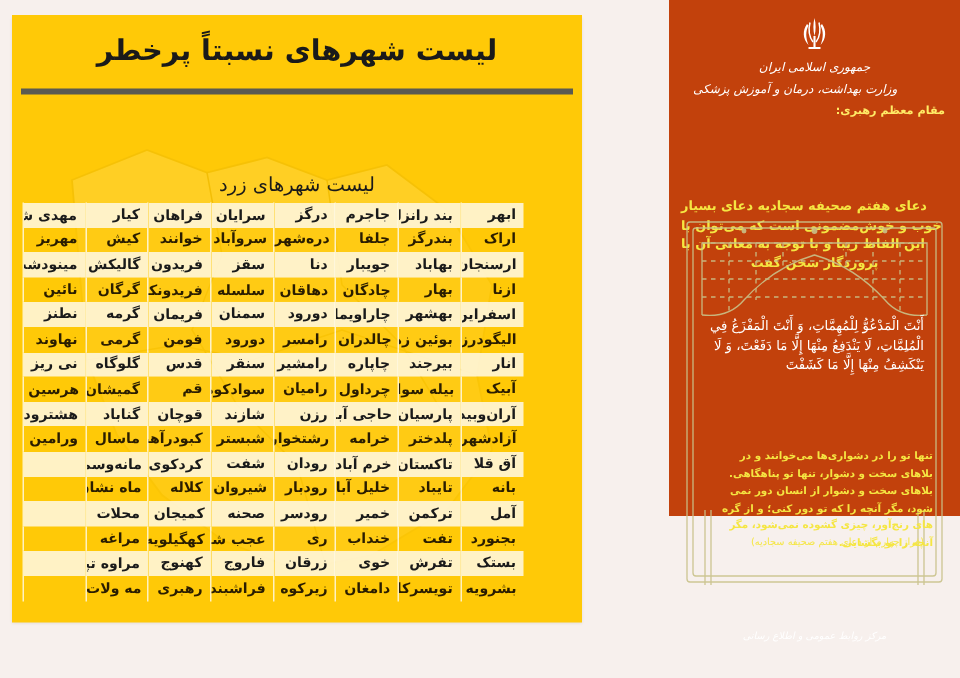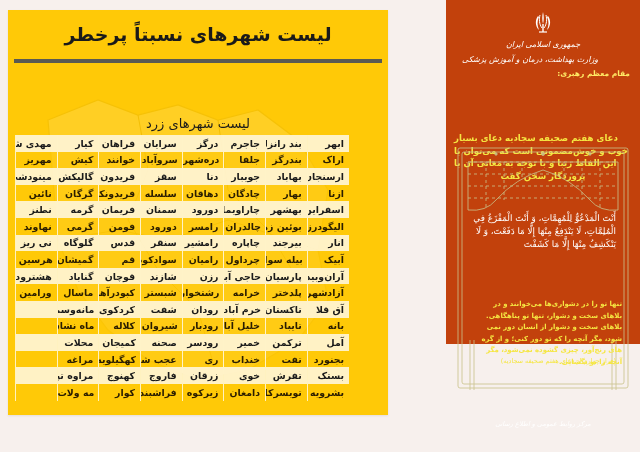--- a/index.html
+++ b/index.html
@@ -371,21 +371,21 @@
           <td>کهنوج</td>
           <td>مراوه تپه</td>
           <td></td>
         </tr>
         <tr class="even">
           <td>بشرویه</td>
           <td>تویسرکان</td>
           <td>دامغان</td>
           <td>زیرکوه</td>
           <td>فراشبند</td>
-          <td>کوار</td>
+          <td>رهبری</td>
           <td>مه ولات</td>
           <td></td>
         </tr>
       </tbody>
   </table>
 </div>
 
 <div class="teal-panel">
   <svg class="emblem" viewBox="0 0 20 26">
     <path d="M10 2 C9 6 9 10 10 14 C11 10 11 6 10 2 Z" fill="#fff"></path>

